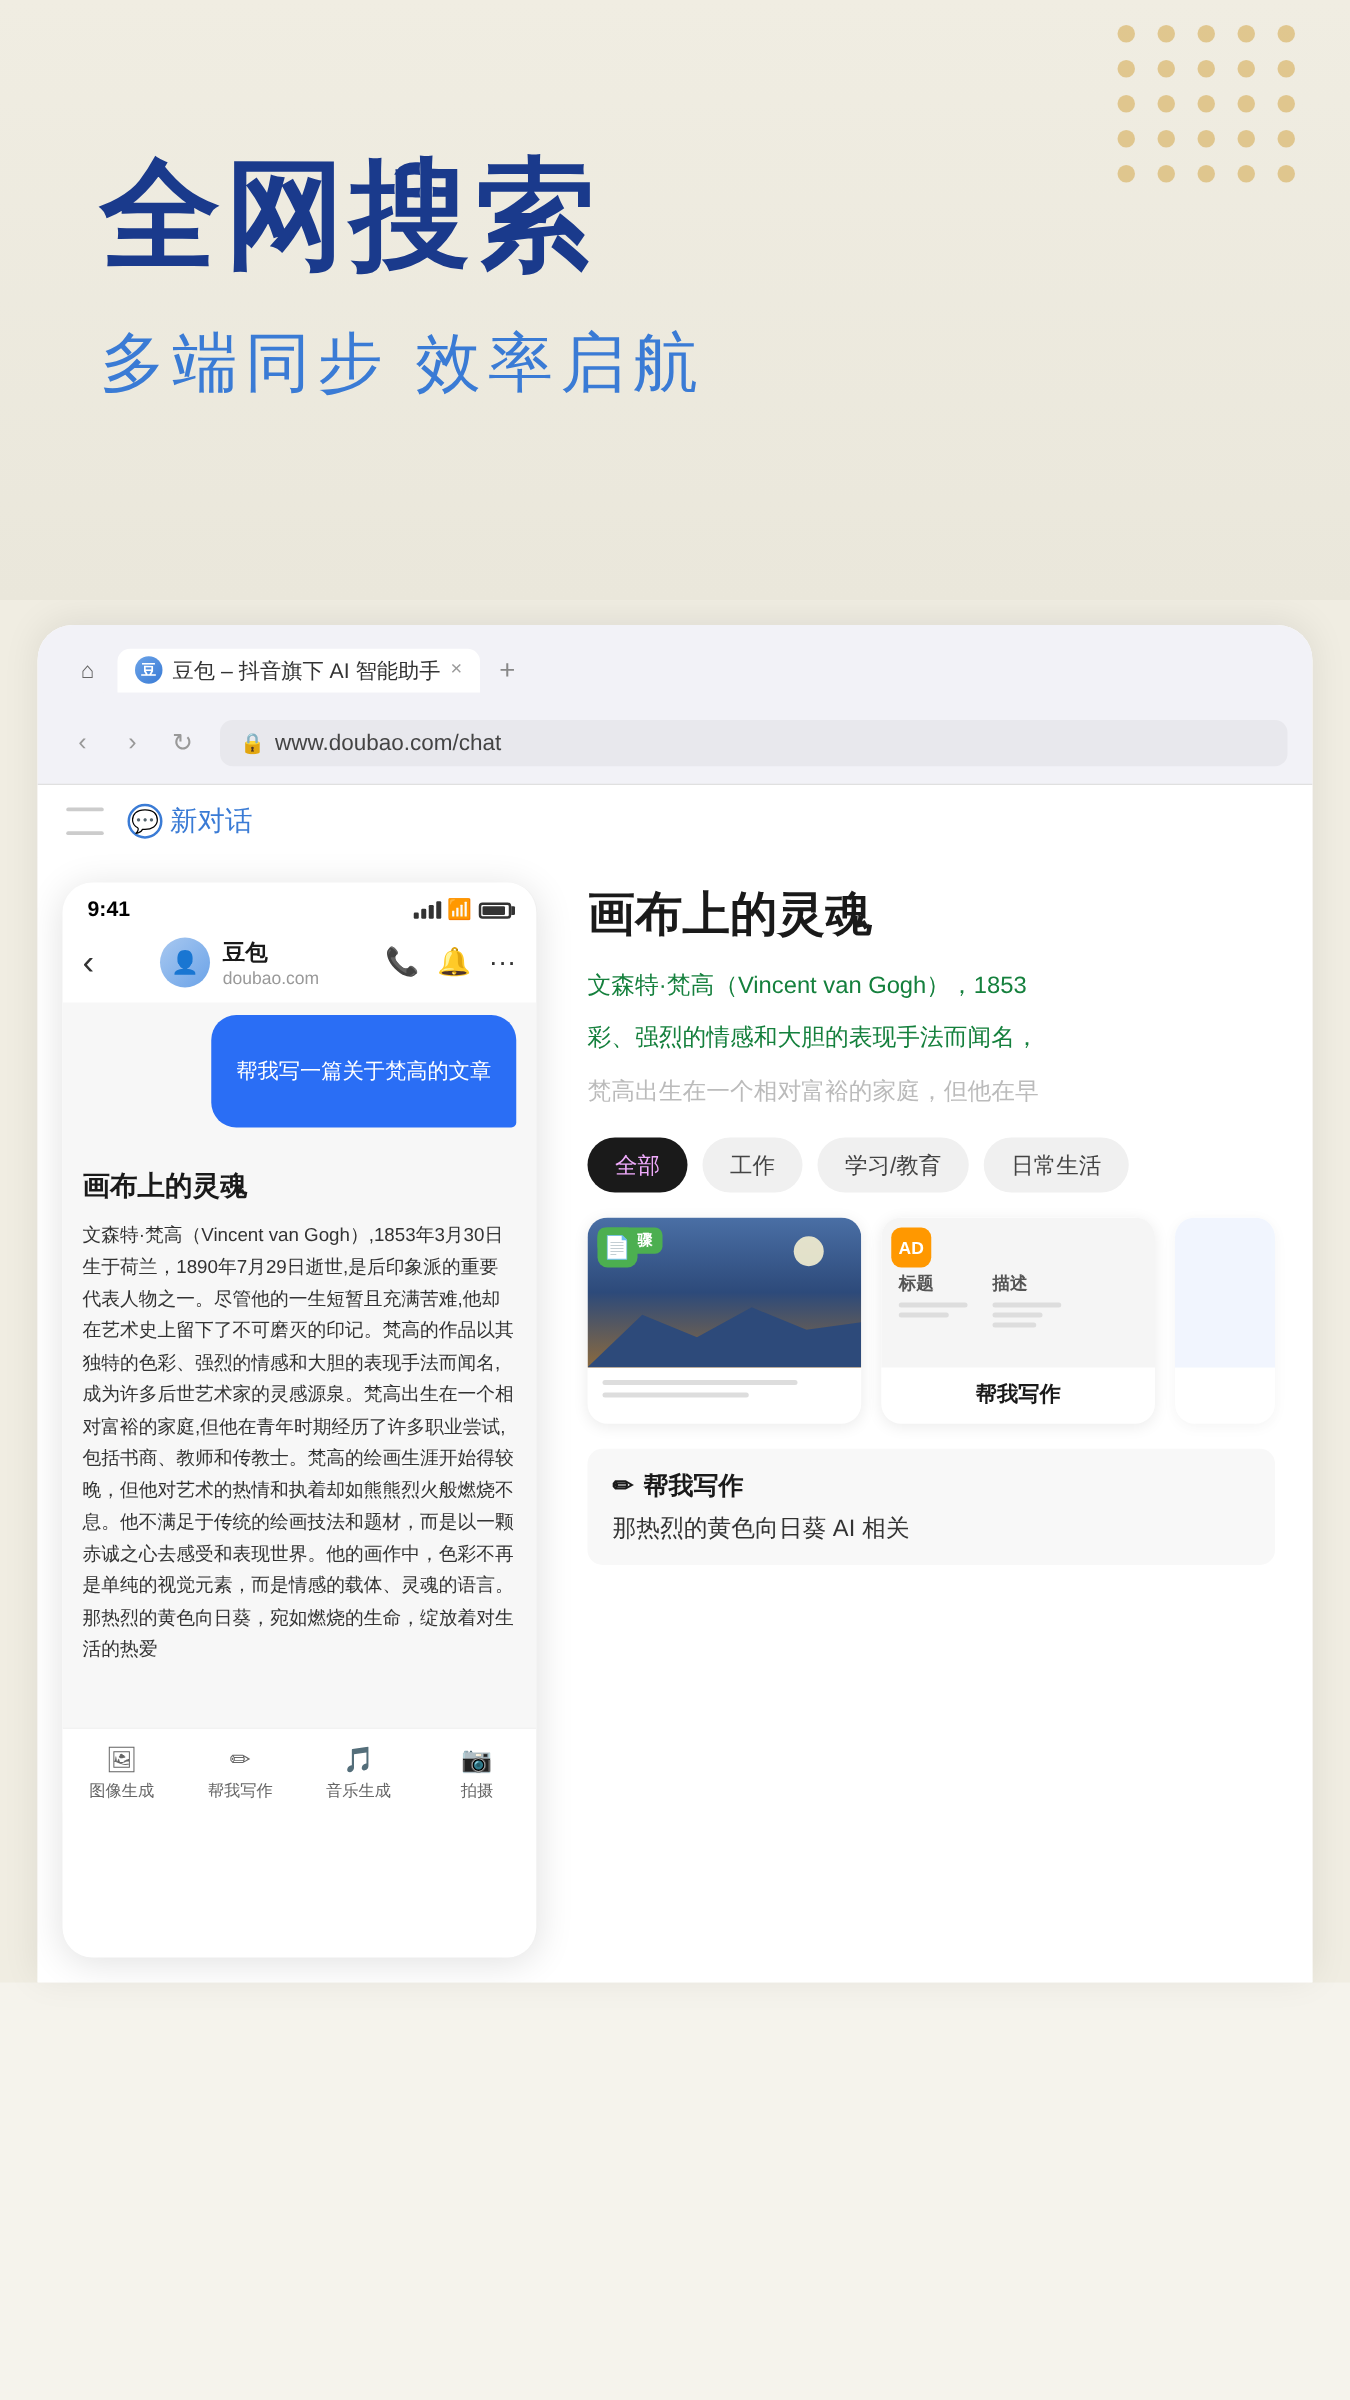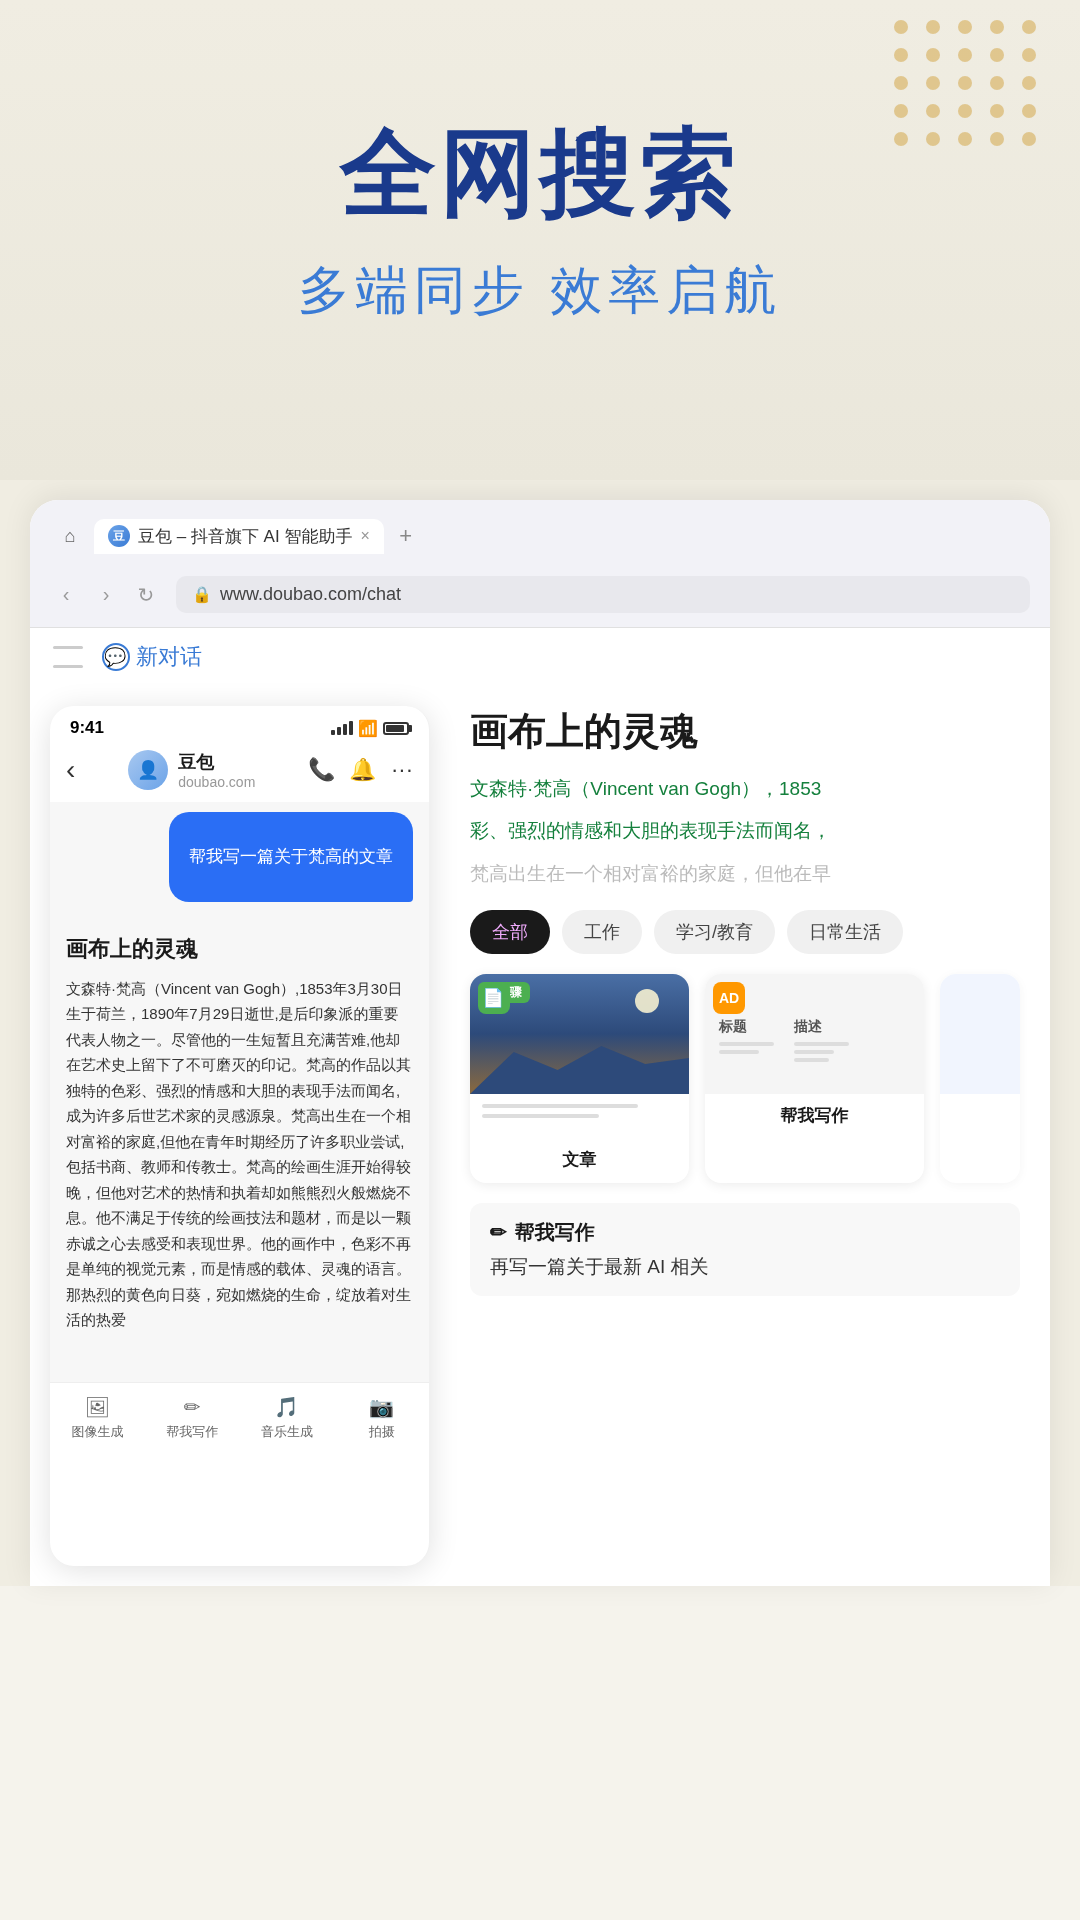--- a/index.html
+++ b/index.html
@@ -11,21 +11,21 @@
       background: #f5f3ec;
       font-family: -apple-system, "PingFang SC", "Hiragino Sans GB", "Microsoft YaHei", sans-serif;
       overflow-x: hidden;
     }
 
     
     .hero-section {
       position: relative;
       background: linear-gradient(180deg, #f0ede2 0%, #eae7db 100%);
       padding: 120px 80px 60px 80px;
-      text-align: center;
+      text-align: left;
       min-height: 480px;
     }
 
     .dot-grid {
       position: absolute;
       top: 20px;
       right: 40px;
       display: grid;
       grid-template-columns: repeat(5, 18px);
       gap: 14px;
@@ -732,21 +732,20 @@
               <div class="card-mountain"></div>
               <div class="card-badge">分步骤</div>
 
               <div style="position:absolute;top:8px;left:8px;width:32px;height:32px;background:#4caf50;border-radius:8px;display:flex;align-items:center;justify-content:center;font-size:18px;color:#fff;">📄</div>
             </div>
             <div style="padding:10px 12px 12px;">
 
               <div style="height:4px;background:#ddd;border-radius:2px;width:80%;margin-bottom:6px;"></div>
               <div style="height:4px;background:#ddd;border-radius:2px;width:60%;margin-bottom:8px;"></div>
             </div>
-            <div class="card-name">文章</div>
           </div>
 
           <div class="template-card">
             <div style="background:#f5f5f5;height:120px;position:relative;padding:14px;">
               <div style="position:absolute;top:8px;left:8px;width:32px;height:32px;background:#ff9800;border-radius:8px;display:flex;align-items:center;justify-content:center;font-size:14px;color:#fff;font-weight:bold;">AD</div>
               <div style="margin-top:30px;display:flex;gap:20px;">
                 <div>
                   <div style="font-size:14px;color:#555;font-weight:600;margin-bottom:6px;">标题</div>
                   <div style="height:4px;background:#ddd;border-radius:2px;width:55px;margin-bottom:4px;"></div>
                   <div style="height:4px;background:#ddd;border-radius:2px;width:40px;"></div>
@@ -765,21 +764,21 @@
           <div class="template-card" style="min-width:60px;max-width:80px;overflow:hidden;opacity:0.6;">
             <div style="background:#e8f0fe;height:120px;"></div>
           </div>
         </div>
 
         <div class="write-section">
           <div class="write-title">
             <span class="write-icon">✏</span>
             <span>帮我写作</span>
           </div>
-          <div class="write-subtitle">再写一篇关于最新 AI 相关</div>
+          <div class="write-subtitle">那热烈的黄色向日葵 AI 相关</div>
         </div>
 
       </div>
 
     </div>
 
   </div>
 
 </div>
 

